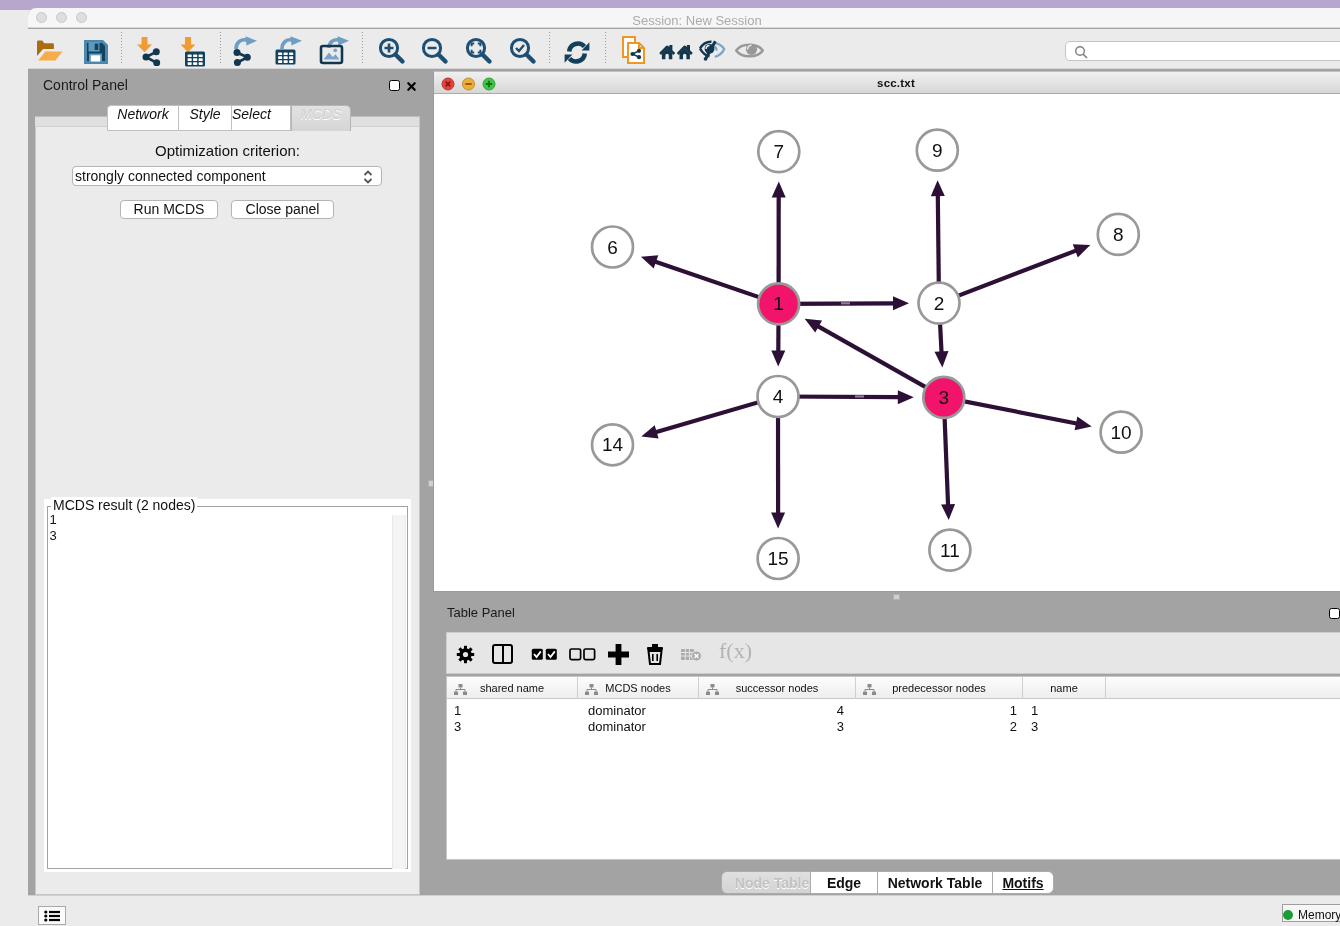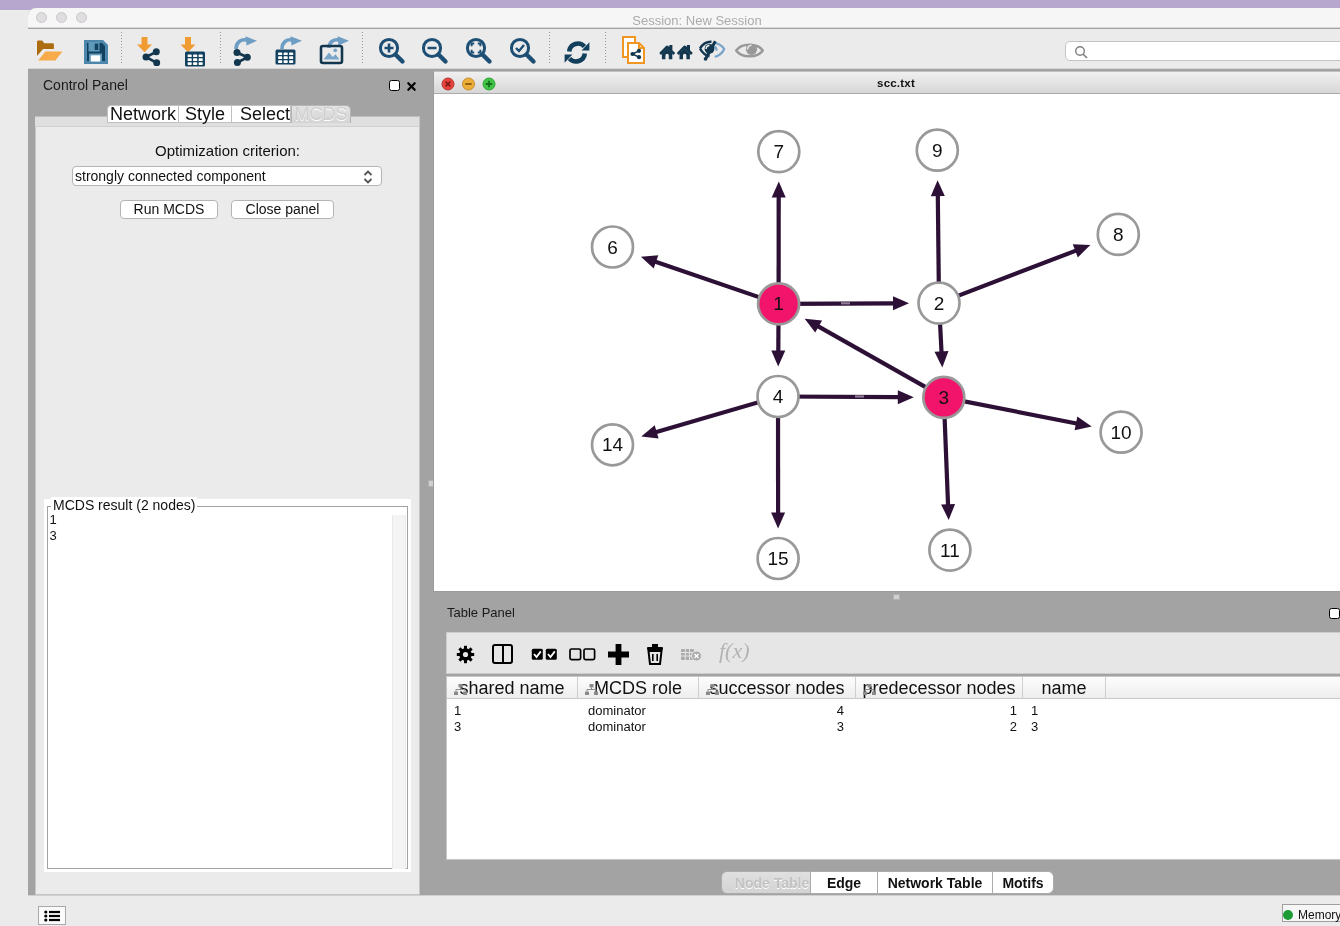--- a/index.html
+++ b/index.html
@@ -15,21 +15,21 @@
   .tl { position:absolute; top:4px; width:11px; height:11px; border-radius:50%; background:#dfdddf; border:1px solid #c8c6c8; }
   #title-text { position:absolute; top:5px; left:0; width:1338px; text-align:center; font-size:13px; color:#ababab; }
   
   #toolbar { left:0; top:21px; width:1338px; height:40px; background:#ecebec; border-bottom:1px solid #d4d4d4; }
   .vsep { position:absolute; top:3px; height:33px; width:1px; background-image:linear-gradient(#9a9a9a 1px, transparent 1px); background-size:1px 3px; }
   #searchbox { position:absolute; left:1037px; top:12px; width:291px; height:20px; background:#fff; border:1px solid #c4c4c4; border-radius:5px; }
   
   #cp-title { left:15px; top:69px; font-size:14px; color:#1a1a1a; }
   .hdr-sq { width:11px; height:11px; border:1.6px solid #000; border-radius:2.5px; background:#fff; }
   #cp-tabs { left:79px; top:97px; height:18px; display:flex; }
-  .cptab { height:18px; line-height:17px; font-size:18px; background:#fff; border:1px solid #c0c0c0; border-left:none; padding:0 14px; color:#111; }
+  .cptab { height:26px; line-height:17px; font-size:14px; background:#fff; border:1px solid #c0c0c0; border-left:none; padding:0 14px; color:#111;font-style:italic; }
   .cptab.first { border-left:1px solid #c0c0c0; border-radius:4px 0 0 0; }
   .cptab.sel { background:linear-gradient(#e2e2e2,#d5d5d5); color:#cfcfcf; text-shadow:0 1px 0 #fff; border-radius:0 5px 0 0; border:1px solid #b5b5b5; border-bottom:none; }
   #cp-pane { left:7px; top:108px; width:385px; height:779px; background:#ecebec; border:1px solid #c6c6c6; border-top:1px solid #bdbdbd; }
   #cp-pane-top { left:7px; top:109px; width:384px; height:10px; background:#e0dfe0; border-bottom:1px solid #d0d0d0; }
   #opt-label { left:0; top:134px; width:399px; text-align:center; font-size:15px; color:#111; }
   #dropdown { left:44px; top:158px; width:310px; height:20px; background:#fff; border:1px solid #b4b4b4; border-radius:4px; font-size:14px; color:#111; line-height:18px; padding-left:2px; }
   .btn { position:absolute; height:19px; background:#fff; border:1px solid #b4b4b4; border-radius:4px; font-size:14px; color:#111; text-align:center; line-height:17px; }
   
   #fs { left:18.5px; top:498px; width:361.5px; height:363px; border:1px solid #a2a2a2; }
   #fs-legend { left:23px; top:489px; background:#fff; font-size:14px; color:#111; padding:0 2px; }
@@ -44,28 +44,28 @@
   #net-title { position:absolute; top:5px; left:0; width:924px; text-align:center; font-size:11.5px; font-weight:bold; color:#111; letter-spacing:0.2px; }
 </style>
 </head>
 <body>
 <style>
   
   #tp-title { left:419px; top:597px; font-size:13px; color:#1a1a1a; }
   #tp-toolbar { left:418px; top:624px; width:913px; height:42px; background:#e7e6e7; border:1px solid #cccccc; }
   #tp-table { left:418px; top:668px; width:913px; height:184px; background:#fff; border:1px solid #c6c6c6; }
   #tp-header { position:absolute; left:0; top:0; width:911px; height:22px; background:linear-gradient(#fdfdfd,#ededed); border-bottom:1px solid #c9c9c9; }
-  .th { position:absolute; top:0; height:22px; border-right:1px solid #cfcfcf; font-size:18px; color:#111; text-align:center; line-height:22px; }
+  .th { position:absolute; top:0; height:22px; border-right:1px solid #cfcfcf; font-size:11px; color:#111; text-align:center; line-height:22px; }
   .treeicon { position:absolute; top:6.5px; width:13px; height:11px; }
   .td { position:absolute; font-size:13px; color:#111; height:16px; line-height:16px; }
   
   #btabs { left:693px; top:863px; height:23px; display:flex; }
   .btab { height:23px; line-height:22px; font-size:14px; font-weight:bold; background:#fff; border:1px solid #ababab; border-left:none; padding:0; text-align:center; color:#111; }
   .btab.first { border-left:1px solid #ababab; border-radius:6px 0 0 6px;padding-left:12px; }
-  .btab.last { border-radius:0 6px 6px 0; }
+  .btab.last { border-radius:0 6px 6px 0;text-decoration:underline; }
   .btab.sel { background:linear-gradient(#e0e0e0,#d3d3d3); color:#c2c2c2; text-shadow:0 1px 0 #fff; font-weight:bold; }
   
   #statusbar { left:0; top:887px; width:1338px; height:37px; background:#ecebec; border-top:1px solid #d0d0d0; }
   #listbtn { position:absolute; left:10px; top:10px; width:28px; height:19px; background:#fbfbfb; border:1px solid #a9a9a9; }
   #membtn { position:absolute; left:1254px; top:8px; width:74px; height:18px; background:#f6f6f6; border:1px solid #9f9f9f; font-size:12px; color:#111; line-height:21px; }
   #memdot { display:inline-block; width:10px; height:10px; border-radius:50%; background:#1b9c35; margin-right:5px; vertical-align:-1px; }
   .blue-corner { position:absolute; background:#31406e; }
 </style>
 <div id="wall-top" class="abs"></div>
 <div id="wall-right" class="abs"></div>
@@ -221,21 +221,21 @@
 <div id="cp-title" class="abs">Control Panel</div>
 <div class="abs hdr-sq" style="left:361px;top:72px"></div>
 <svg class="abs" style="left:378px;top:73px" width="11" height="11" viewBox="0 0 12 12">
       <path d="M2.5,2.5 L9.5,9.5 M9.5,2.5 L2.5,9.5" stroke="#000" stroke-width="2.4" stroke-linecap="round"></path>
     </svg>
 <div id="cp-pane" class="abs"></div>
 <div id="cp-pane-top" class="abs"></div>
 <div id="cp-tabs" class="abs">
   <div class="cptab first" style="width:72px;text-align:center;padding:0">Network</div>
   <div class="cptab" style="width:53px;text-align:center;padding:0">Style</div>
-  <div class="cptab" style="width:59px;text-align:right;padding:0">Select</div>
+  <div class="cptab" style="width:59px;text-align:left;padding:0">Select</div>
   <div class="cptab sel" style="width:60px;text-align:center;padding:0">MCDS</div>
 </div>
 <div id="opt-label" class="abs">Optimization criterion:</div>
 <div id="dropdown" class="abs">strongly connected component
   <svg class="abs" style="right:8px;top:3px" width="10" height="14" viewBox="0 0 10 14">
     <path d="M1.5,5 L5,1.5 L8.5,5" fill="none" stroke="#555" stroke-width="1.8"></path>
     <path d="M1.5,9 L5,12.5 L8.5,9" fill="none" stroke="#555" stroke-width="1.8"></path>
   </svg>
 </div>
 <div class="btn abs" style="left:92px;top:192px;width:98px">Run MCDS</div>
@@ -358,26 +358,26 @@
     </g>
     <g stroke="#e7e6e7" stroke-width="1">
       <line x1="0" y1="4.5" x2="13" y2="4.5"></line>
           <line x1="0" y1="8" x2="13" y2="8"></line>
       <line x1="4.3" y1="1" x2="4.3" y2="12"></line>
           <line x1="8.6" y1="1" x2="8.6" y2="12"></line>
     </g>
     <circle cx="15.5" cy="8" r="5" fill="#ababab" stroke="#e7e6e7" stroke-width="1"></circle>
     <path d="M13.5,6 L17.5,10 M17.5,6 L13.5,10" stroke="#fff" stroke-width="1.4"></path>
   </svg>
-  <div class="abs" style="left:272px;top:5px;font-family:'Liberation Serif',serif;font-style:italic;font-size:22px;color:#b3b3b3">f(x)</div>
+  <div class="abs" style="left:272px;top:5px;font-family:'Liberation Serif',serif;font-size:22px;color:#b3b3b3">f(x)</div>
 </div>
 <div id="tp-table" class="abs">
   <div id="tp-header">
     <div class="th" style="left:0;width:131px">shared name</div>
-    <div class="th" style="left:131px;width:121px">MCDS role</div>
+    <div class="th" style="left:131px;width:121px">MCDS nodes</div>
     <div class="th" style="left:252px;width:157px">successor nodes</div>
     <div class="th" style="left:409px;width:167px">predecessor nodes</div>
     <div class="th" style="left:576px;width:83px">name</div>
     <svg class="treeicon" style="left:7px" viewBox="0 0 13 11">
           <g fill="#8a8a8a">
             <rect x="4.5" y="0" width="4" height="3.4"></rect>
             <rect x="0" y="7.6" width="4" height="3.4"></rect>
             <rect x="9" y="7.6" width="4" height="3.4"></rect>
           </g>
           <path d="M6.5,3.4 L6.5,5.5 M2,7.6 L2,5.5 L11,5.5 L11,7.6" fill="none" stroke="#8a8a8a" stroke-width="1"></path>

